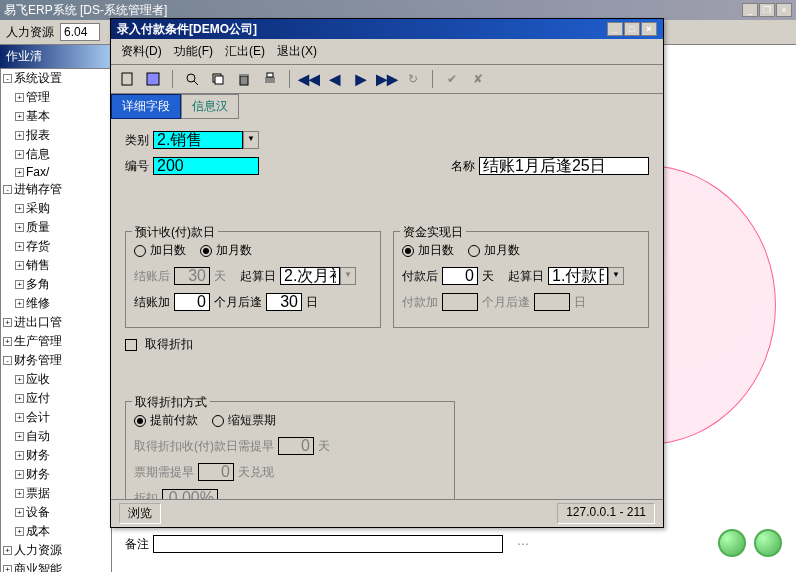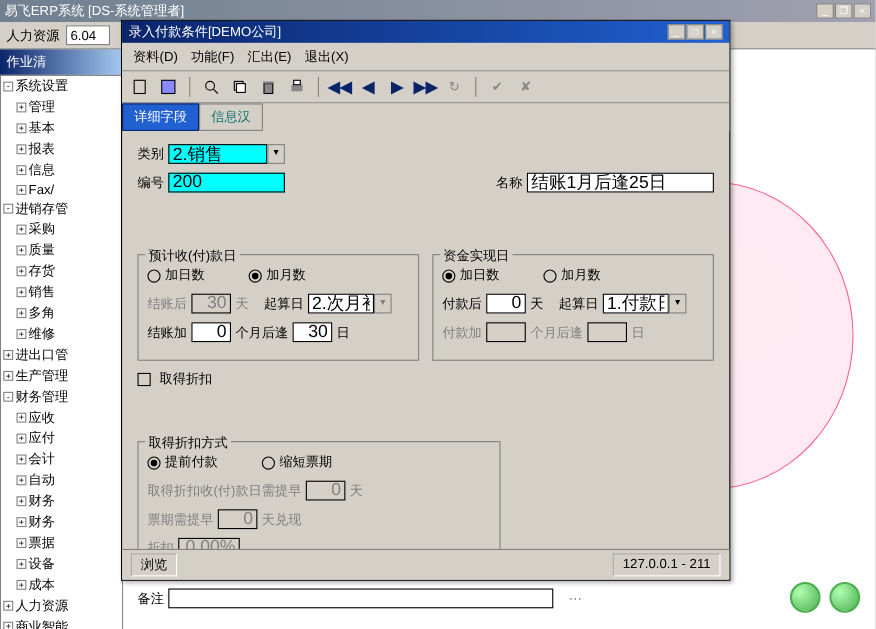--- a/index.html
+++ b/index.html
@@ -16,42 +16,42 @@
 .content-row { display: flex; height: calc(100% - 42px); }
 .sidebar-header { background: linear-gradient(to right, #0a246a, #a6caf0); color: white; padding: 3px 6px; font-size: 12px; }
 .sidebar { width: 112px; background: white; border: 1px solid #808080; overflow-y: auto; font-size: 12px; }
 .tree-item { padding: 1px 2px; white-space: nowrap; cursor: pointer; display: flex; align-items: center; }
 .tree-expand { width: 9px; height: 9px; border: 1px solid #808080; font-size: 8px; text-align: center; line-height: 7px; margin-right: 2px; display: inline-block; background: white; }
 .tree-indent-1 { padding-left: 14px; }
 .main-area { flex: 1; background: white; position: relative; overflow: hidden; }
 .pink-shape { position: absolute; right: 20px; top: 120px; width: 260px; height: 280px; border-radius: 50%; border: 1px solid #ff6090; background: radial-gradient(circle at 60% 40%, rgba(255,200,220,0.4), rgba(255,150,200,0.2)); }
 .float-btn { position: absolute; width: 28px; height: 28px; border-radius: 50%; border: 2px solid #4caf50; background: radial-gradient(circle at 30% 30%, #b0ffb0, #4caf50); }
 .dialog { position: absolute; left: 110px; top: 18px; width: 554px; height: 510px; background: #d4d0c8; border: 1px solid #000; box-shadow: 2px 2px 4px rgba(0,0,0,0.3); }
-.dialog-title { background: linear-gradient(to right, #0a246a, #2060d0); color: white; height: 20px; padding: 2px 6px; display: flex; align-items: center; justify-content: space-between; }
+.dialog-title { background: linear-gradient(to right, #0a246a, #2060d0); color: white; height: 20px; padding: 2px 6px; display: flex; align-items: center; justify-content: space-between; font-weight: bold; }
 .menu-bar { background: #d4d0c8; padding: 3px 6px; display: flex; gap: 4px; font-size: 12px; border-bottom: 1px solid #808080; }
 .menu-item { padding: 1px 4px; cursor: pointer; }
 .icon-toolbar { background: #d4d0c8; padding: 4px 6px; display: flex; align-items: center; gap: 6px; border-bottom: 1px solid #808080; }
 .tb-icon { width: 20px; height: 20px; display: flex; align-items: center; justify-content: center; cursor: pointer; }
 .tb-sep { width: 1px; height: 18px; background: #808080; margin: 0 3px; }
 .tab-row { display: flex; background: #d4d0c8; }
 .tab { padding: 3px 10px; font-size: 12px; border: 1px solid #808080; cursor: pointer; }
 .tab.active { background: #2060d0; color: white; border-color: #0a246a; }
 .tab.inactive { background: #d4d0c8; color: #0f766e; }
 .form-body { padding: 12px 14px; }
 .form-row { display: flex; align-items: center; margin-bottom: 8px; gap: 4px; }
 .form-label { font-size: 12px; }
 .text-input { border: 1px solid #000; padding: 1px 3px; font-size: 16px; height: 18px; }
 .cyan-input { background: #00ffff; }
 .combo { display: flex; }
 .combo-btn { width: 16px; height: 18px; background: #d4d0c8; border: 1px solid #808080; font-size: 8px; text-align: center; line-height: 14px; cursor: pointer; }
 .group-box { border: 1px solid #808080; padding: 10px 8px 8px 8px; margin-bottom: 8px; position: relative; margin-top: 48px; }
 .group-title { position: absolute; top: -8px; left: 6px; background: #d4d0c8; padding: 0 3px; font-size: 12px; }
 .two-col { display: flex; gap: 12px; }
 .col { flex: 1; }
-.radio-row { display: flex; gap: 40px; margin-bottom: 8px; }
+.radio-row { display: flex; gap: 14px; margin-bottom: 8px; }
 .radio-item { display: flex; align-items: center; gap: 4px; font-size: 12px; }
 .radio { width: 12px; height: 12px; border: 1px solid #000; border-radius: 50%; display: inline-flex; align-items: center; justify-content: center; }
 .radio.checked::after { content: ''; width: 6px; height: 6px; background: #000; border-radius: 50%; }
 .checkbox { width: 12px; height: 12px; border: 1px solid #000; display: inline-block; margin-right: 4px; }
 .disabled { color: #808080; }
 .disabled .text-input { background: #d4d0c8; color: #808080; }
 .status-bar { position: absolute; bottom: 0; left: 0; right: 0; background: #d4d0c8; border-top: 1px solid #808080; padding: 3px 8px; display: flex; justify-content: space-between; font-size: 12px; }
 .status-cell { border: 1px inset #fff; padding: 1px 8px; }
 svg.icon { width: 16px; height: 16px; }
 .nav-arrow { color: #0a246a; font-weight: bold; font-size: 14px; }

